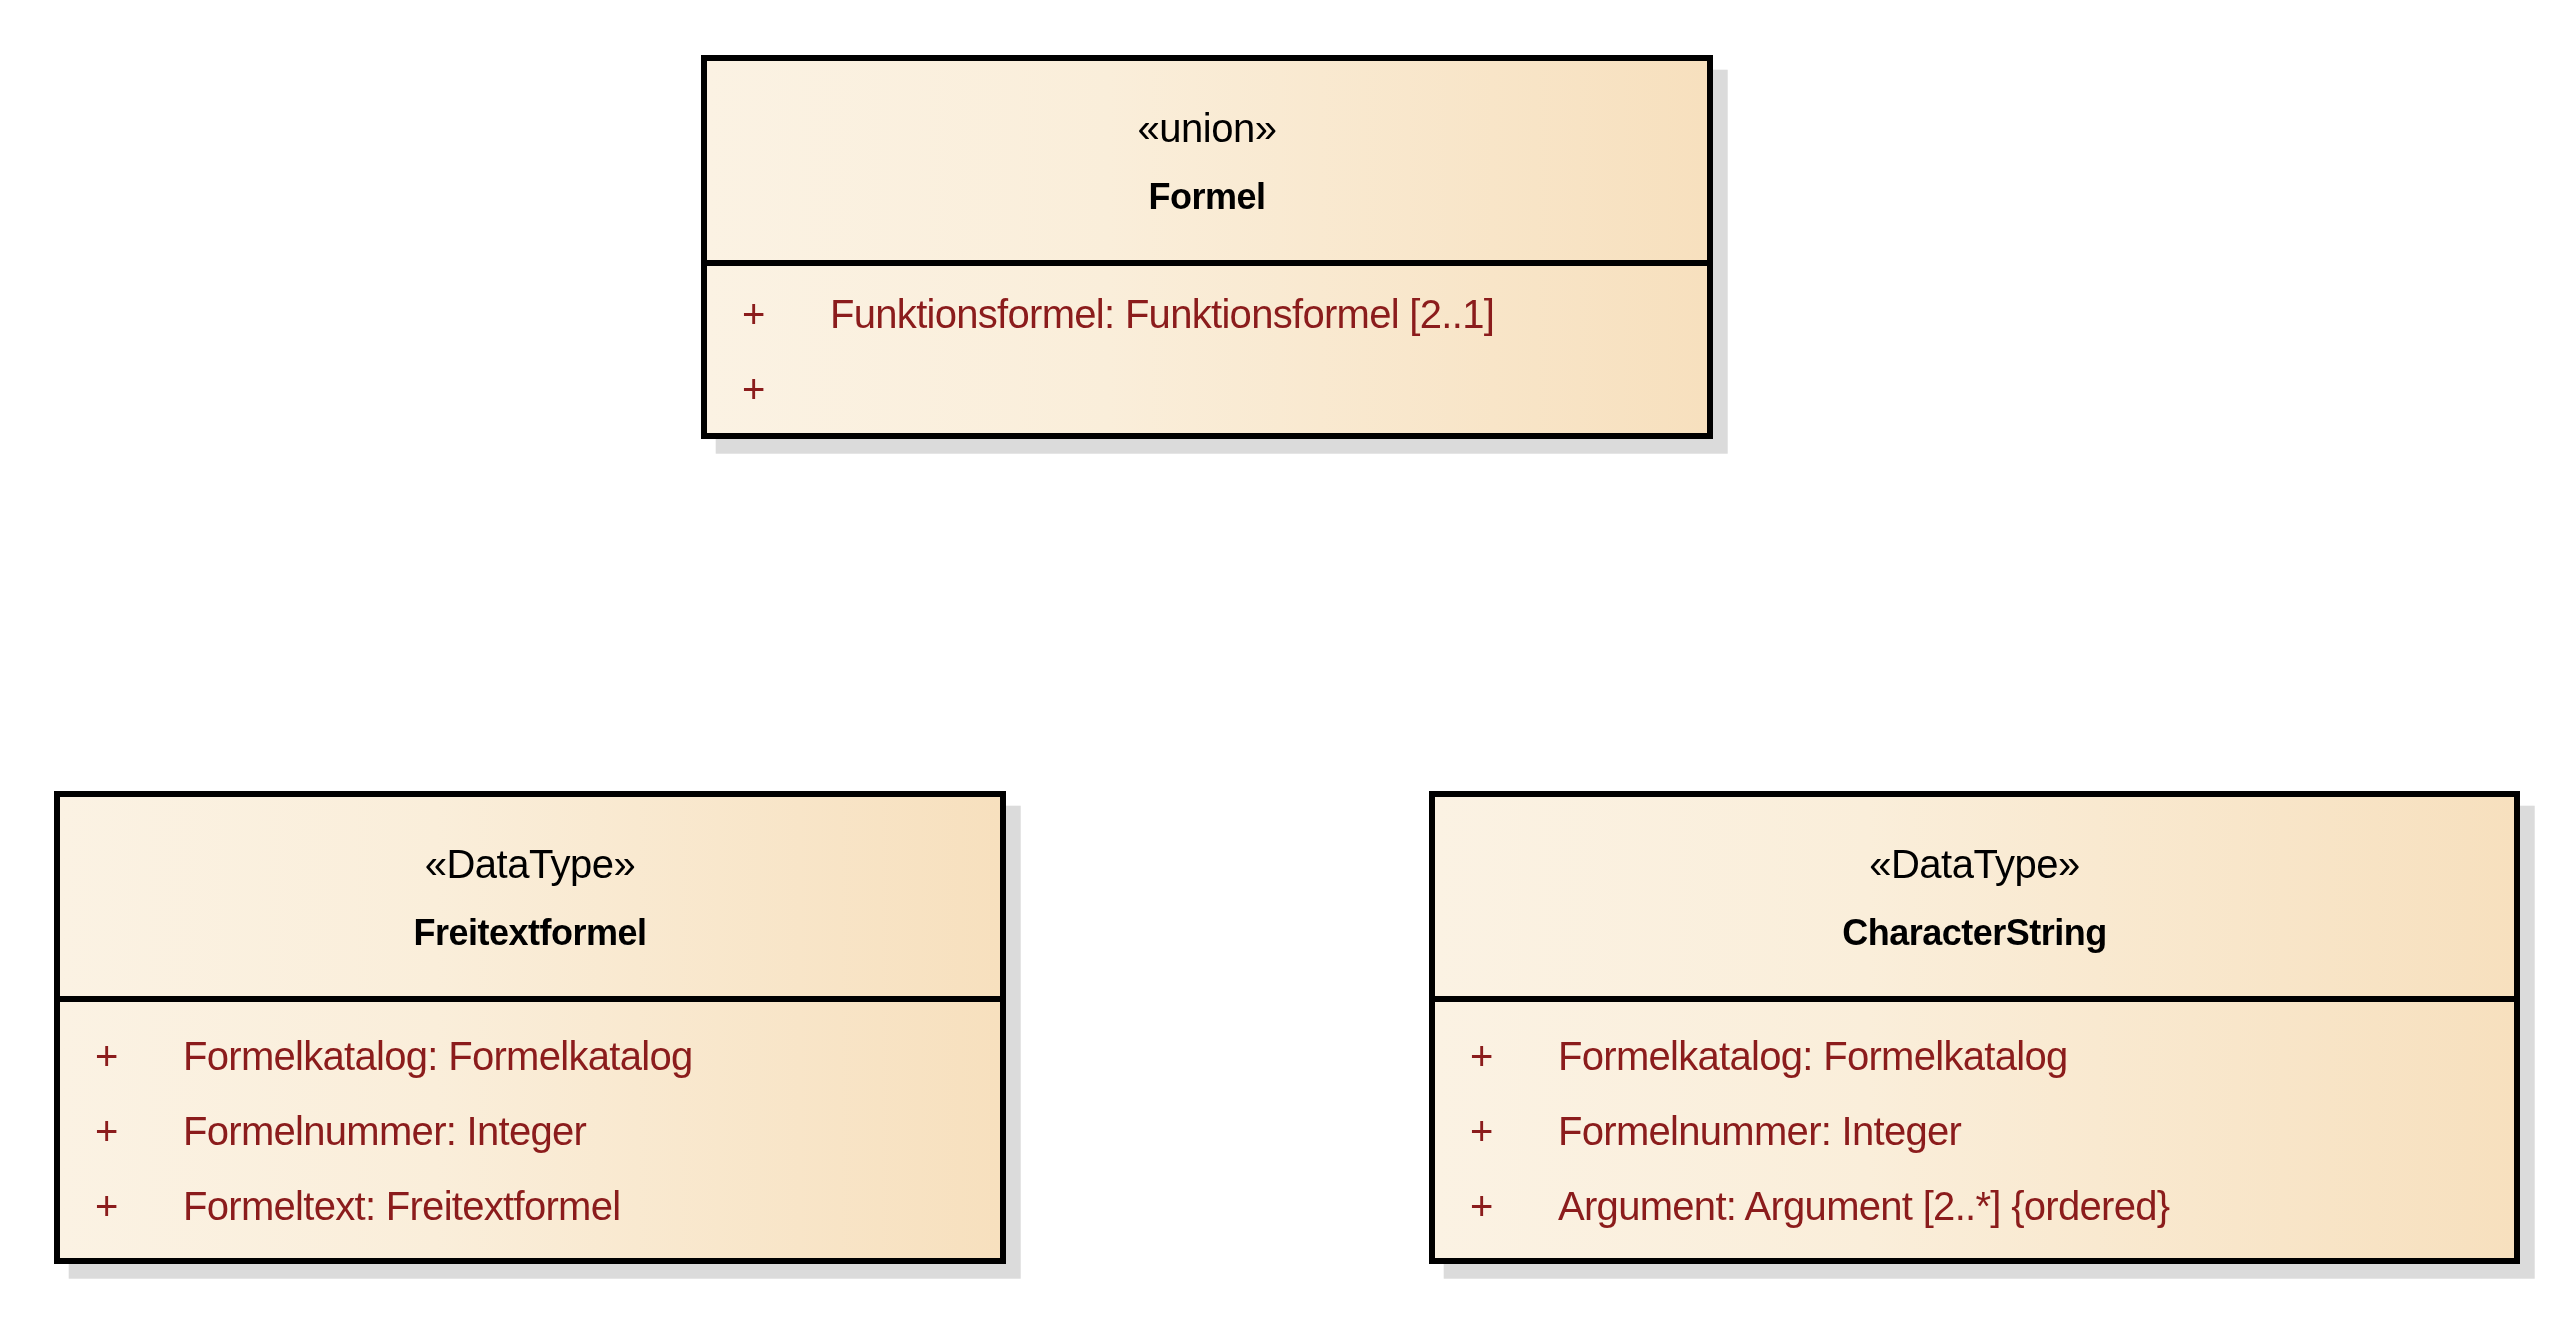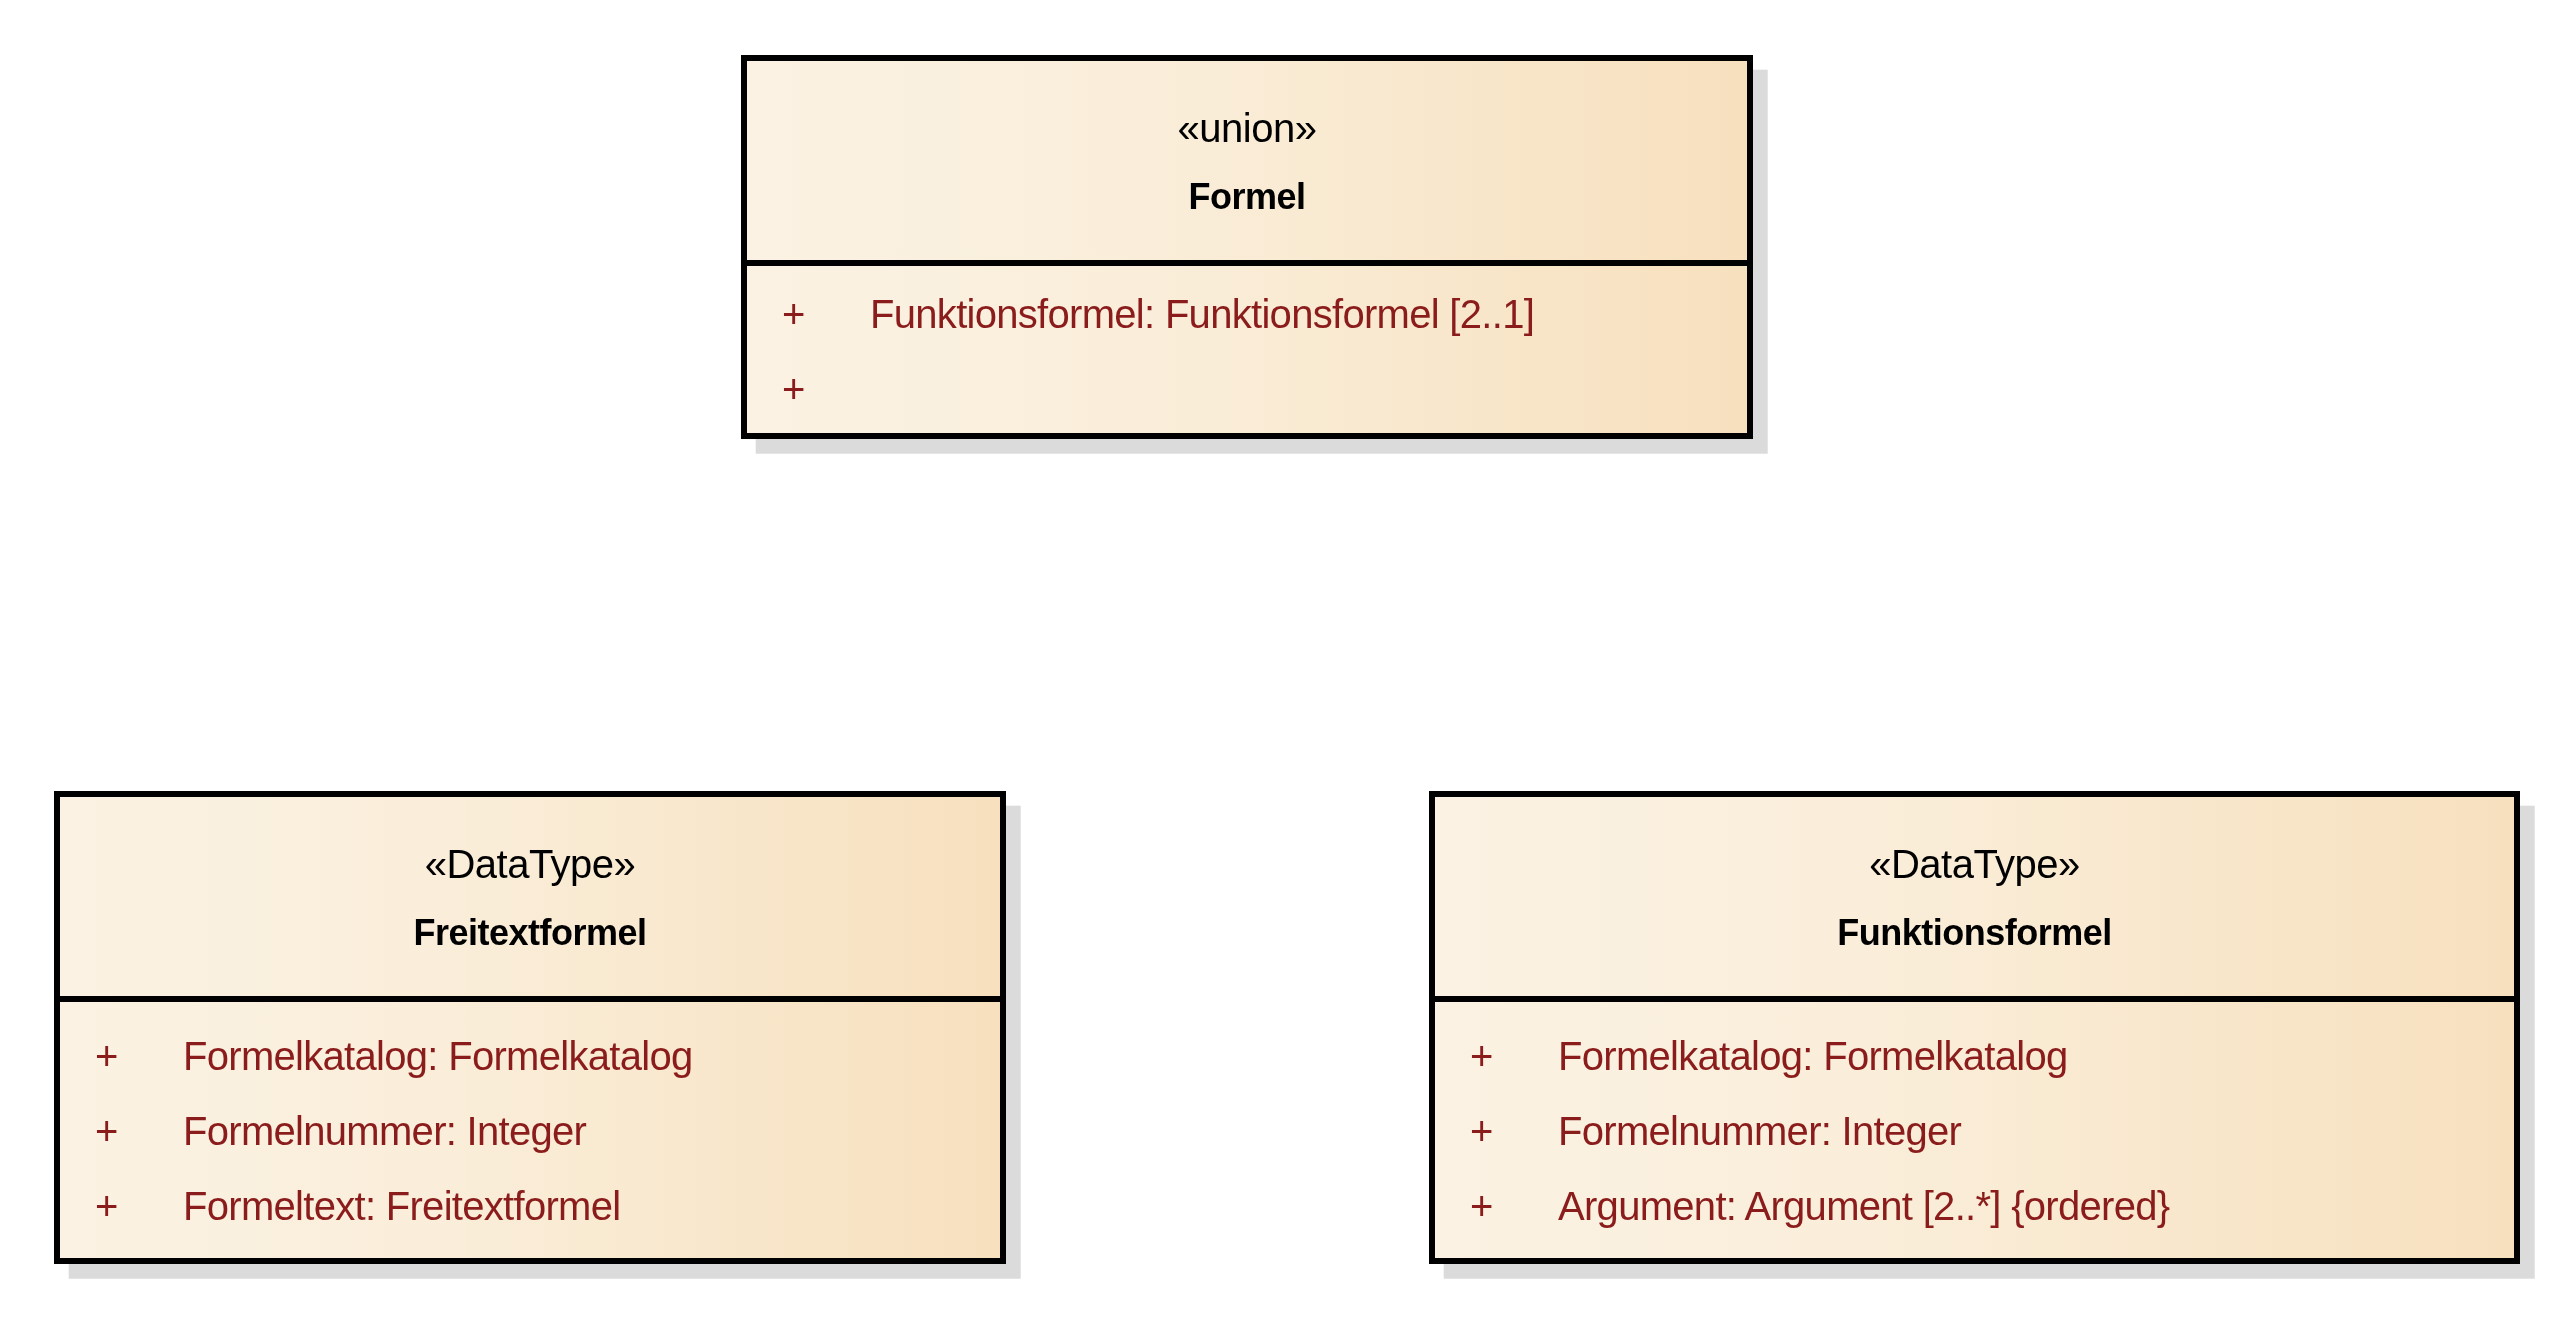--- a/index.html
+++ b/index.html
@@ -53,21 +53,21 @@
     height: 75px;
     line-height: 75px;
     padding-left: 35px;
     white-space: nowrap;
   }
   .plus {
     width: 88px;
     flex: 0 0 88px;
   }
   
-  #box-formel          { left: 701px;  top: 55px;  width: 1012px; height: 384px; margin-left: 40px; }
+  #box-formel          { left: 701px;  top: 55px;  width: 1012px; height: 384px; }
   #box-freitextformel  { left: 54px;   top: 791px; width: 952px; height: 473px; }
   #box-funktionsformel { left: 1429px; top: 791px; width: 1091px; height: 473px; }
 </style>
 </head>
 <body>
 
 <div class="uml-box" id="box-formel">
   <div class="uml-header">
     <div class="stereotype">«union»</div>
     <div class="class-name">Formel</div>
@@ -100,21 +100,21 @@
     <div class="attr-row">
       <span class="plus">+</span>
       <span class="attr-text">Formeltext: Freitextformel</span>
     </div>
   </div>
 </div>
 
 <div class="uml-box" id="box-funktionsformel">
   <div class="uml-header">
     <div class="stereotype">«DataType»</div>
-    <div class="class-name">Funktionsformel</div>
+    <div class="class-name">CharacterString</div>
   </div>
   <div class="uml-attrs attrs-bottom">
     <div class="attr-row">
       <span class="plus">+</span>
       <span class="attr-text">Formelkatalog: Formelkatalog</span>
     </div>
     <div class="attr-row">
       <span class="plus">+</span>
       <span class="attr-text">Formelnummer: Integer</span>
     </div>

